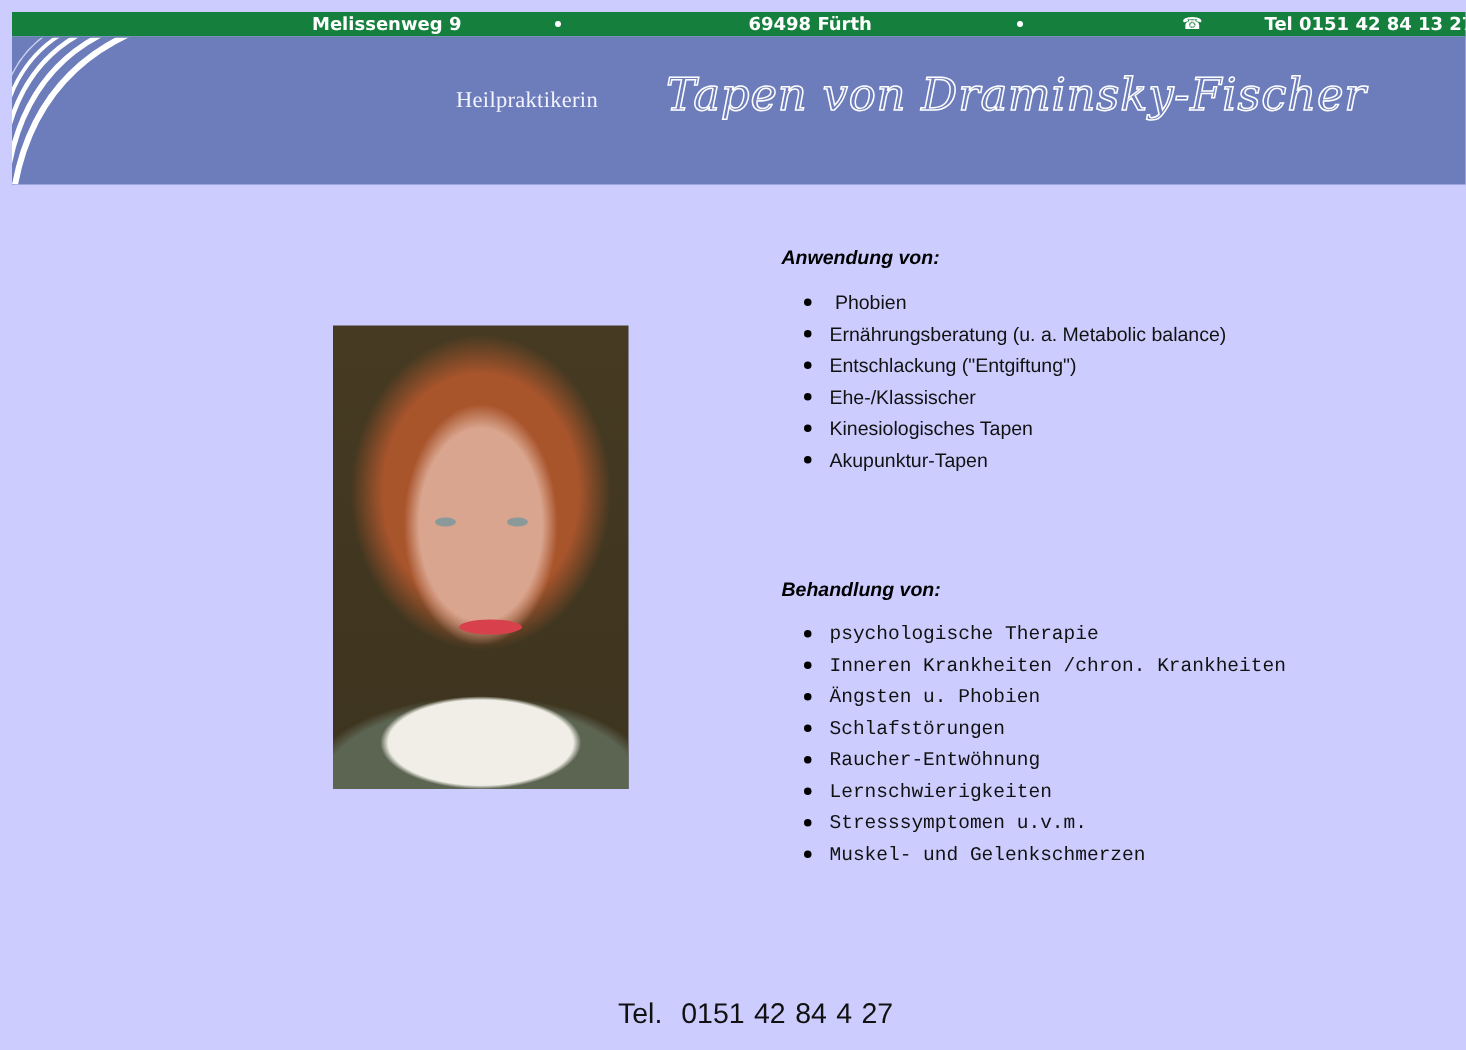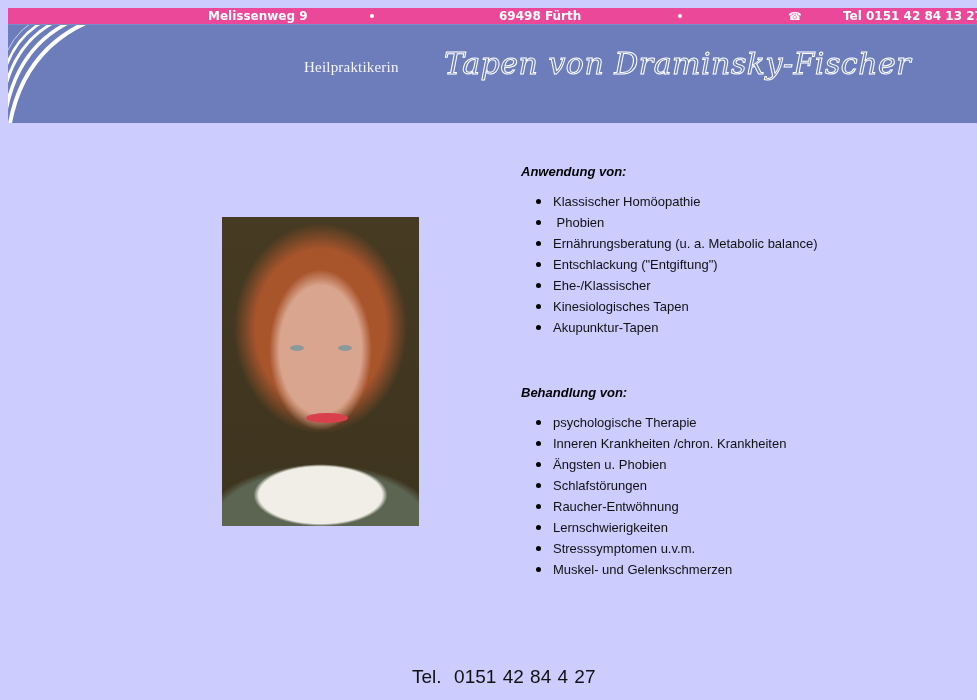--- a/index.html
+++ b/index.html
@@ -10,21 +10,21 @@
     color: #000;
     position: relative;
   }
   .header {
     position: absolute; left: 8px; top: 8px; width: 969px; height: 115px;
     background: #6d7dbb;
     overflow: hidden;
   }
   .topstrip {
     position: absolute; left: 0; top: 0; width: 100%; height: 16px;
-    background: #ec4899;
+    background: #15803d;
     border-bottom: 1px solid #7b8cc6;
   }
   .topstrip .t {
     position: absolute; top: 1px;
     font-family: "DejaVu Sans", sans-serif; font-weight: bold;
     font-size: 12px; color: #ffffff; line-height: 14px; white-space: nowrap;
   }
   .topstrip .dot {
     position: absolute; top: 6px; width: 4px; height: 4px; border-radius: 50%;
     background: #fff;
@@ -69,21 +69,21 @@
     position: relative; padding-left: 40px; height: 21px; line-height: 21px;
     font-size: 13px; color: #111;
   }
   ul.list li::before {
     content: ""; position: absolute; left: 23px; top: 8px;
     width: 5px; height: 5px; border-radius: 50%; background: #000;
   }
   .sec1-head { position: absolute; top: 0; }
   .sec1-list { position: absolute; top: 36px; }
   .sec2-head { position: absolute; top: 221px; }
-  .sec2-list { position: absolute; top: 257px; }
+  .sec2-list { position: absolute; top: 257px; font-family: Liberation Mono, monospace; }
   .footer-tel {
     position: absolute; left: 412px; top: 666px;
     font-size: 19px; color: #111; white-space: nowrap; word-spacing: 1px;
   }
 </style>
 </head>
 <body>
 
 <div class="header">
   <svg class="arcs" width="140" height="115" viewBox="0 0 140 115">
@@ -107,21 +107,20 @@
 
 <div class="photo">
   <span class="eye" style="left:68px"></span>
   <span class="eye" style="left:116px"></span>
   <span class="lips"></span>
 </div>
 
 <div class="content">
   <p class="heading sec1-head">Anwendung von:</p>
   <ul class="list sec1-list">
-    <li>Klassischer Homöopathie</li>
     <li style="white-space:pre"> Phobien</li>
     <li>Ernährungsberatung (u. a. Metabolic balance)</li>
     <li>Entschlackung ("Entgiftung")</li>
     <li>Ehe-/Klassischer</li>
     <li>Kinesiologisches Tapen</li>
     <li>Akupunktur-Tapen</li>
   </ul>
 
   <p class="heading sec2-head">Behandlung von:</p>
   <ul class="list sec2-list">

